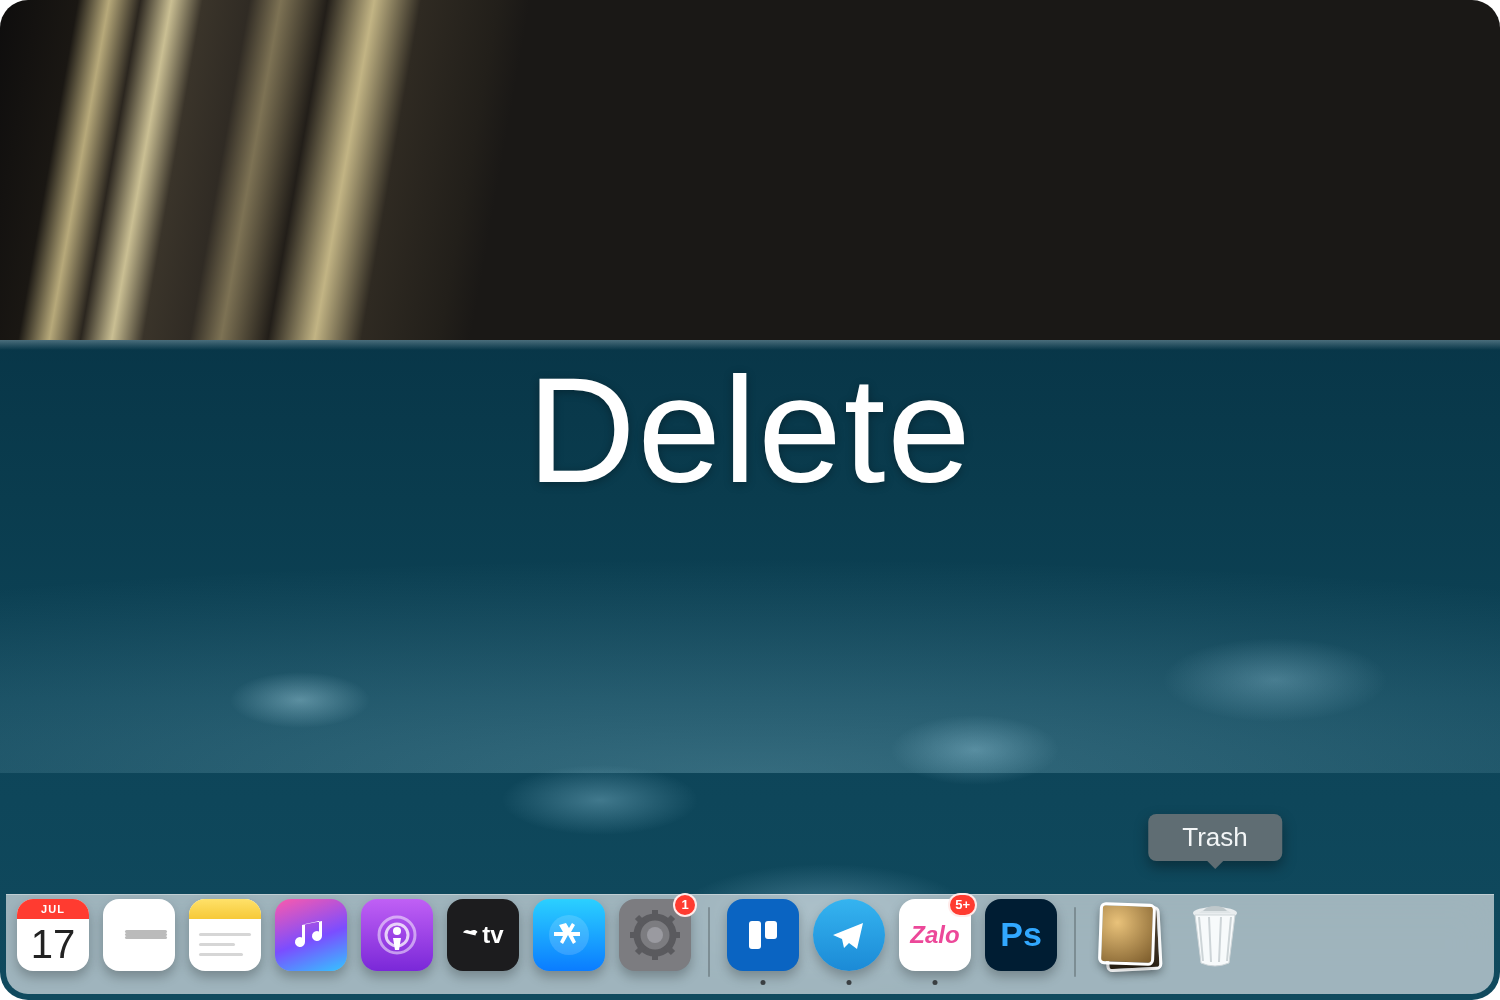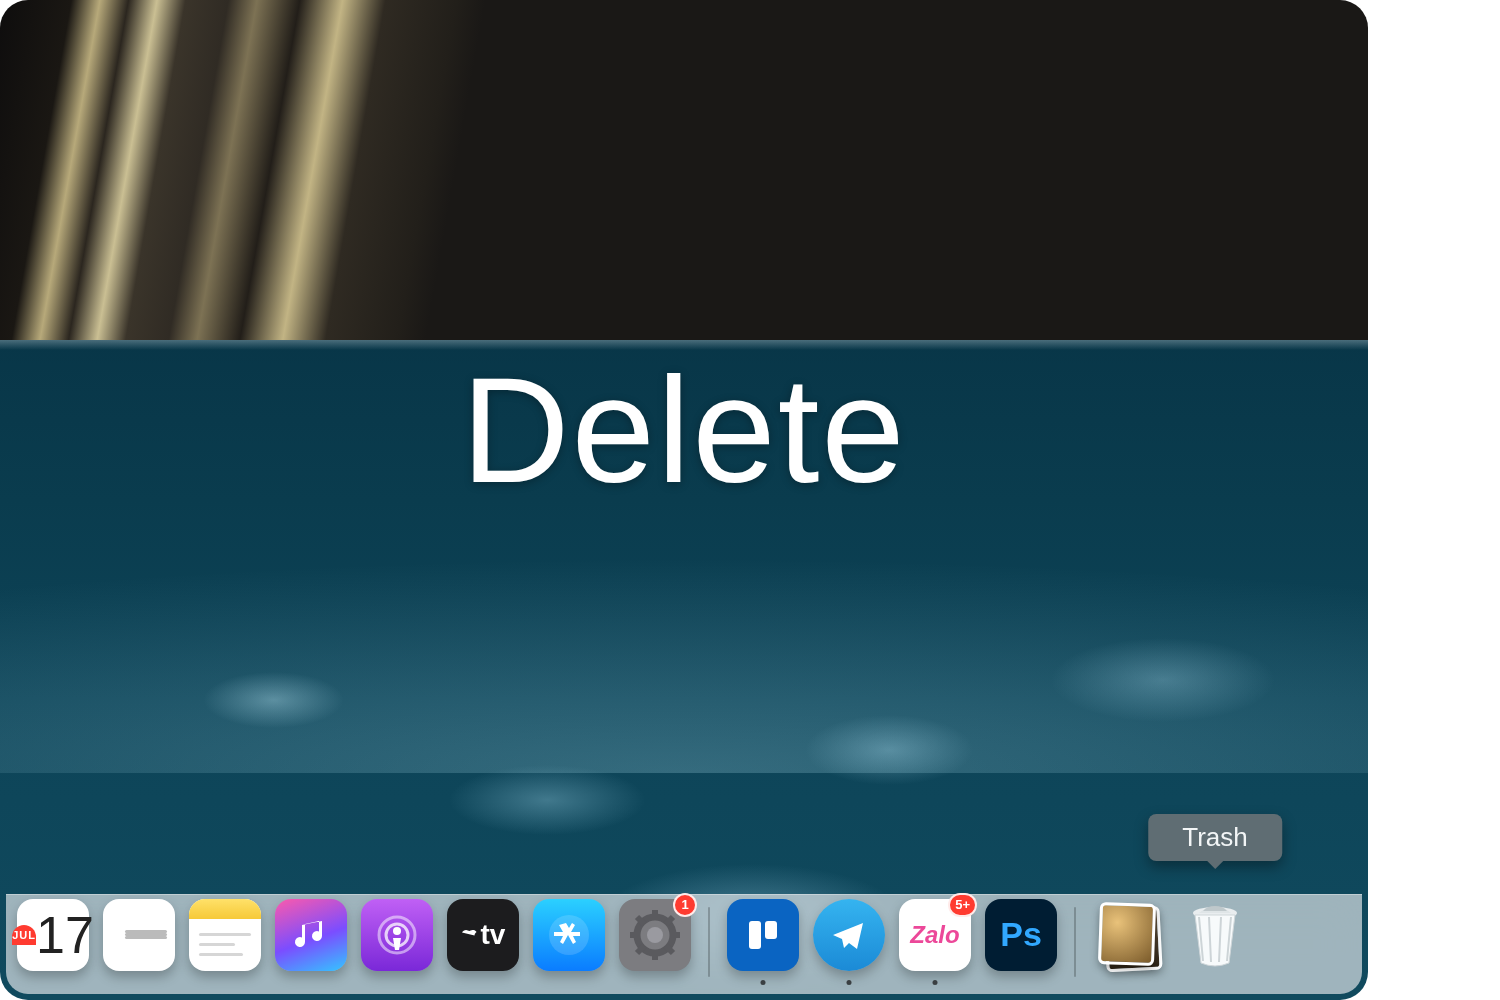--- a/index.html
+++ b/index.html
@@ -1,19 +1,19 @@
 <!DOCTYPE html>
 <html><head>
 <meta charset="utf-8">
 <style>
   * { margin: 0; padding: 0; box-sizing: border-box; }
   html, body { width: 1500px; height: 1000px; overflow: hidden; font-family: -apple-system, "Helvetica Neue", Arial, sans-serif; }
   .desktop {
     position: relative;
-    width: 1368px;
+    width: 1500px;
     height: 1000px;
     border-radius: 28px;
     overflow: hidden;
     background:
       
       linear-gradient(100deg,
         #0e0d0d 0%, #1a1713 5%, #b7a97a 7%, #2b261f 9%,
         #cabf93 11%, #3a342a 13%, #302b24 16%,
         #7d7254 18%, #221e19 21%, #c2b484 24%, #2f2a22 27%,
         #221f1a 32%, #1a1816 34%) 0 0 / 100% 34% no-repeat,
@@ -113,23 +113,23 @@
   }
   .tooltip::after {
     content: "";
     position: absolute;
     top: 100%; left: 50%; transform: translateX(-50%);
     border: 8px solid transparent;
     border-top-color: #5f6d73;
   }
 
   
-  .cal { background: #fff; }
+  .cal { background: #fff; flex-direction: column; }
   .cal .m { background: #ff3b30; color:#fff; font-size:11px; font-weight:700; width:100%; text-align:center; border-radius:16px 16px 0 0; height:20px; line-height:20px; letter-spacing:1px;}
-  .cal .d { color:#222; font-size:52px; font-weight:400; flex:1; display:flex; align-items:center; }
+  .cal .d { color:#222; font-size:40px; font-weight:400; flex:1; display:flex; align-items:center; }
   .reminders { background:#fff; display:flex; }
   .reminders .bar { width:14px; background:linear-gradient(#ffd54a,#f6c211); border-radius:16px 0 0 16px;}
   .reminders .lines { flex:1; display:flex; flex-direction:column; justify-content:space-evenly; padding:10px 8px;}
   .reminders .lines span{ height:3px; background:#bbb; border-radius:2px;}
   .notes { background:#fff; flex-direction:column;}
   .notes .top{ height:20px; width:100%; background:linear-gradient(#ffe169,#f6c938); border-radius:16px 16px 0 0;}
   .notes .body{ flex:1; width:100%; display:flex; flex-direction:column; justify-content:space-evenly; padding:8px 10px;}
   .notes .body span{height:3px;background:#d6d6d6;border-radius:2px;}
   .music { background:linear-gradient(160deg,#fb5aac,#7b4dff 55%,#33c6ff);}
   .podcasts{ background:linear-gradient(#c060f5,#7a28d8);}
@@ -203,21 +203,21 @@
               <path d="M19 26h8l-2 12h-4z" fill="#fff"></path>
             </svg>
         </div>
       </div>
 
       <div class="slot">
         <div class="icon tv" style="gap:2px;">
           <svg width="18" height="22" viewBox="0 0 18 22">
               <path fill="#fff" d="M13.5 11.6c0-2.5 2-3.6 2.1-3.7-1.2-1.7-3-1.9-3.6-1.9-1.5-.2-3 .9-3.7.9s-2-.9-3.2-.9C3.3 6 1.8 7 1 8.5c-1.7 3-. 4 7.4 1.2 9.8.8 1.2 1.8 2.5 3.1 2.4 1.2 0 1.7-.8 3.2-.8s1.9.8 3.2.8c1.3 0 2.2-1.2 3-2.4.9-1.3 1.3-2.6 1.3-2.7-.1 0-2.5-1-2.5-4zM11.3 3.6c.7-.8 1.1-2 1-3.1-1 0-2.2.7-2.9 1.5-.6.7-1.2 1.9-1 3 .1 0 1.1.1 2.9-1.4z"></path>
             </svg>
-          <span style="color:#fff;font-weight:600;font-size:28px">tv</span>
+          <span style="color:#fff;font-weight:600;font-size:24px">tv</span>
         </div>
       </div>
 
       <div class="slot">
         <div class="icon appstore">
           <svg width="44" height="44" viewBox="0 0 44 44">
               <circle cx="22" cy="22" r="20" fill="rgba(255,255,255,.15)"></circle>
               <path d="M19 10l3 5 3-5 3 2-4 7h9v4H26l3 6-3 2-5-9-5 9-3-2 3-6H7v-4h9l-4-7z" fill="#fff"></path>
             </svg>
         </div>

